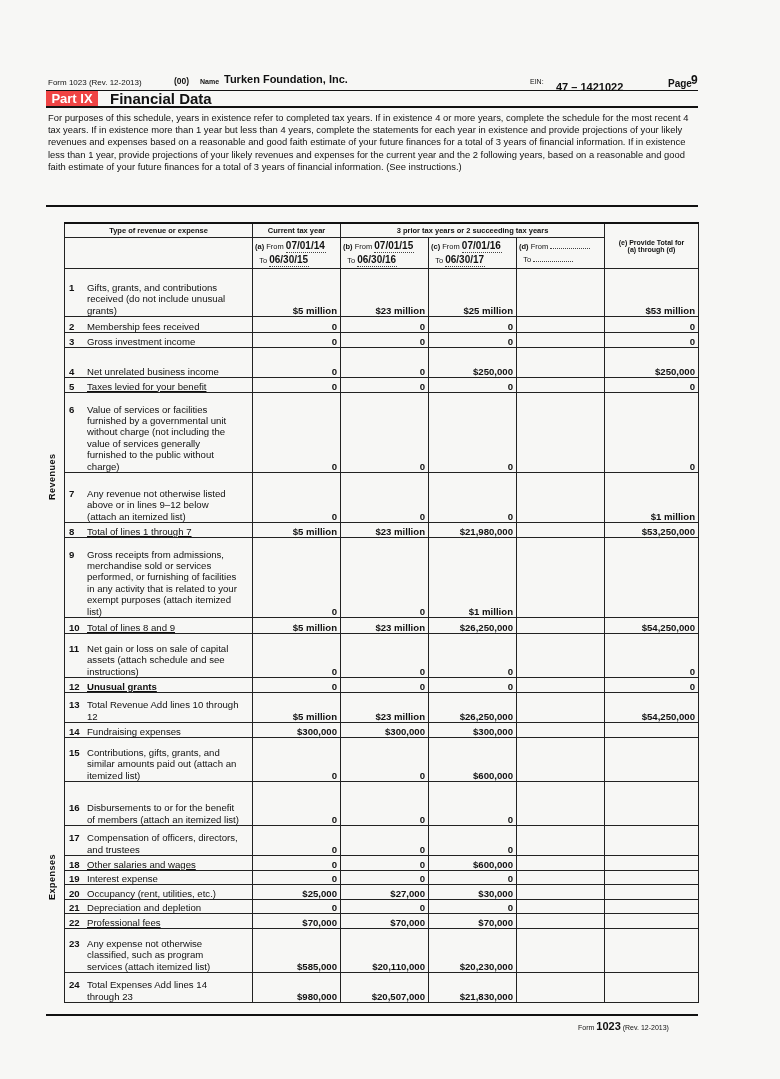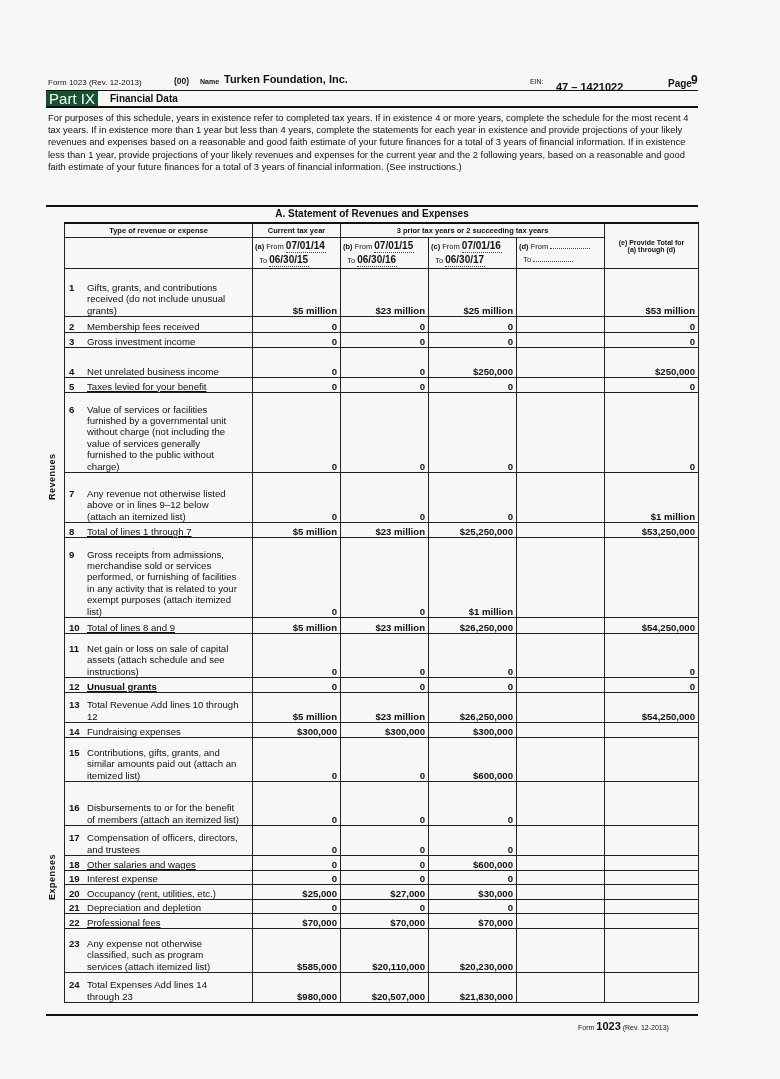--- a/index.html
+++ b/index.html
@@ -14,22 +14,22 @@
   .hdr .formref { position: absolute; left: 0; top: 6px; }
   .hdr .code { position: absolute; left: 126px; top: 4px; font-size: 8.5px; font-weight: bold; }
   .hdr .namelbl { position: absolute; left: 152px; top: 6px; font-size: 7px; font-weight: bold; }
   .hdr .name { position: absolute; left: 176px; top: 1px; font-size: 11px; font-weight: bold; }
   .hdr .einlbl { position: absolute; left: 482px; top: 6px; font-size: 7px; }
   .hdr .ein { position: absolute; left: 508px; top: 1px; font-size: 11px; font-weight: bold; margin-top: 8px; }
   .hdr .pagelbl { position: absolute; left: 620px; top: 6px; font-size: 10px; font-weight: bold; }
   .hdr .pagenum { position: absolute; left: 643px; top: 1px; font-size: 12px; font-weight: bold; }
   .rule { position: absolute; left: 46px; width: 652px; background: #111; }
   .partbar { position: absolute; left: 46px; top: 91px; width: 652px; height: 16px; }
-  .partbar .part { position: absolute; left: 0; top: 0; height: 15px; width: 52px; background: #14532d; color: #fff; font-size: 15px; font-weight: normal; line-height: 15px; text-align: center; }
-  .partbar .ptitle { position: absolute; left: 64px; top: 0; font-size: 10px; font-weight: bold; line-height: 15px; }
+  .partbar .part { position: absolute; left: 0; top: 0; height: 15px; width: 52px; background: #ef4444; color: #fff; font-size: 13px; font-weight: bold; line-height: 15px; text-align: center; }
+  .partbar .ptitle { position: absolute; left: 64px; top: 0; font-size: 15px; font-weight: bold; line-height: 15px; }
   .intro { position: absolute; left: 48px; top: 112px; width: 650px; font-size: 9.4px; line-height: 12.2px; }
   .sectitle { position: absolute; left: 46px; top: 208px; width: 652px; text-align: center; font-size: 10px; font-weight: bold; }
   table.fin { position: absolute; left: 64px; top: 222px; width: 634px; border-collapse: collapse; table-layout: fixed; font-size: 9.6px; border-radius: 14px; }
   table.fin td { border: 1px solid #222; padding: 0 2px; vertical-align: bottom; }
   table.fin tr.hd1 td { height: 13px; text-align: center; font-size: 7.5px; font-weight: bold; vertical-align: middle; border-top: 2px solid #111; }
   table.fin tr.hd2 td { height: 30px; font-size: 7.5px; vertical-align: middle; }
   .period { line-height: 13px; }
   .period .k { font-weight: bold; }
   .period .d { font-weight: bold; font-size: 10px; border-bottom: 1px dotted #444; display: inline-block; min-width: 40px; text-align: left; }
   .period .dots { display: inline-block; min-width: 40px; border-bottom: 1px dotted #444; }
@@ -62,21 +62,20 @@
 
   <div class="partbar">
     <div class="part">Part IX</div>
     <div class="ptitle">Financial Data</div>
   </div>
   <div class="rule" style="top:106px;height:2px;"></div>
 
   <div class="intro">For purposes of this schedule, years in existence refer to completed tax years. If in existence 4 or more years, complete the schedule for the most recent 4 tax years. If in existence more than 1 year but less than 4 years, complete the statements for each year in existence and provide projections of your likely revenues and expenses based on a reasonable and good faith estimate of your future finances for a total of 3 years of financial information. If in existence less than 1 year, provide projections of your likely revenues and expenses for the current year and the 2 following years, based on a reasonable and good faith estimate of your future finances for a total of 3 years of financial information. (See instructions.)</div>
 
   <div class="rule" style="top:205px;height:2px;"></div>
-  <div class="sectitle">A. Statement of Revenues and Expenses</div>
 
   <div class="sidebar-line" style="left:64px;top:222px;height:495px;"></div>
   <div class="sidelbl" style="left:47px;top:500px;">Revenues</div>
   <div class="sidelbl" style="left:47px;top:900px;">Expenses</div>
 
   <table class="fin">
     <colgroup>
       <col style="width:188px">
         <col style="width:88px">
         <col style="width:88px">
@@ -166,21 +165,21 @@
           <td class="val">0</td>
           <td class="val">0</td>
           <td class="val">0</td>
           <td class="val"></td>
           <td class="val">$1 million</td>
         </tr>
         <tr style="height: 15px;">
           <td class="desc"><span class="ln">8</span><span class="tx ul">Total of lines 1 through 7</span></td>
           <td class="val">$5 million</td>
           <td class="val">$23 million</td>
-          <td class="val">$25,250,000</td>
+          <td class="val">$21,980,000</td>
           <td class="val"></td>
           <td class="val">$53,250,000</td>
         </tr>
         <tr style="height: 80px; padding-left: 15px;">
           <td class="desc"><span class="ln">9</span><span class="tx">Gross receipts from admissions, merchandise sold or services performed, or furnishing of facilities in any activity that is related to your exempt purposes (attach itemized list)</span></td>
           <td class="val">0</td>
           <td class="val">0</td>
           <td class="val">$1 million</td>
           <td class="val"></td>
           <td class="val"></td>

